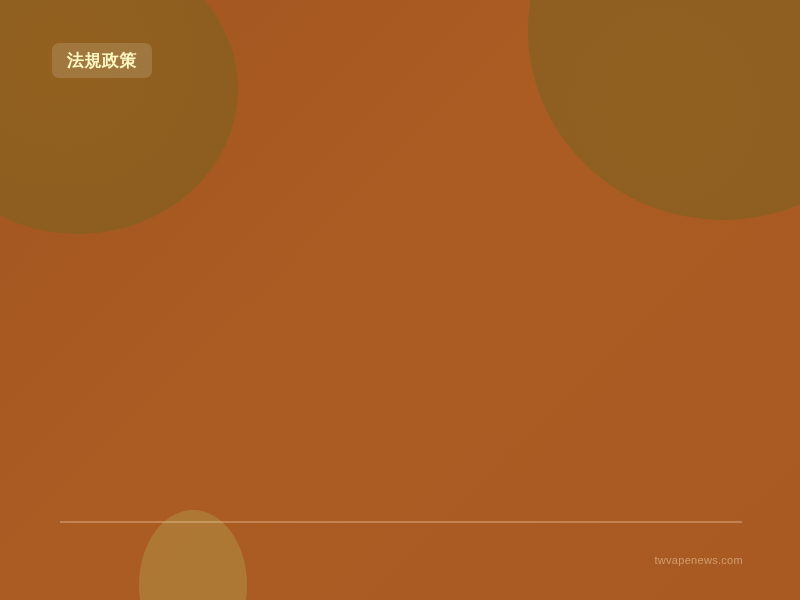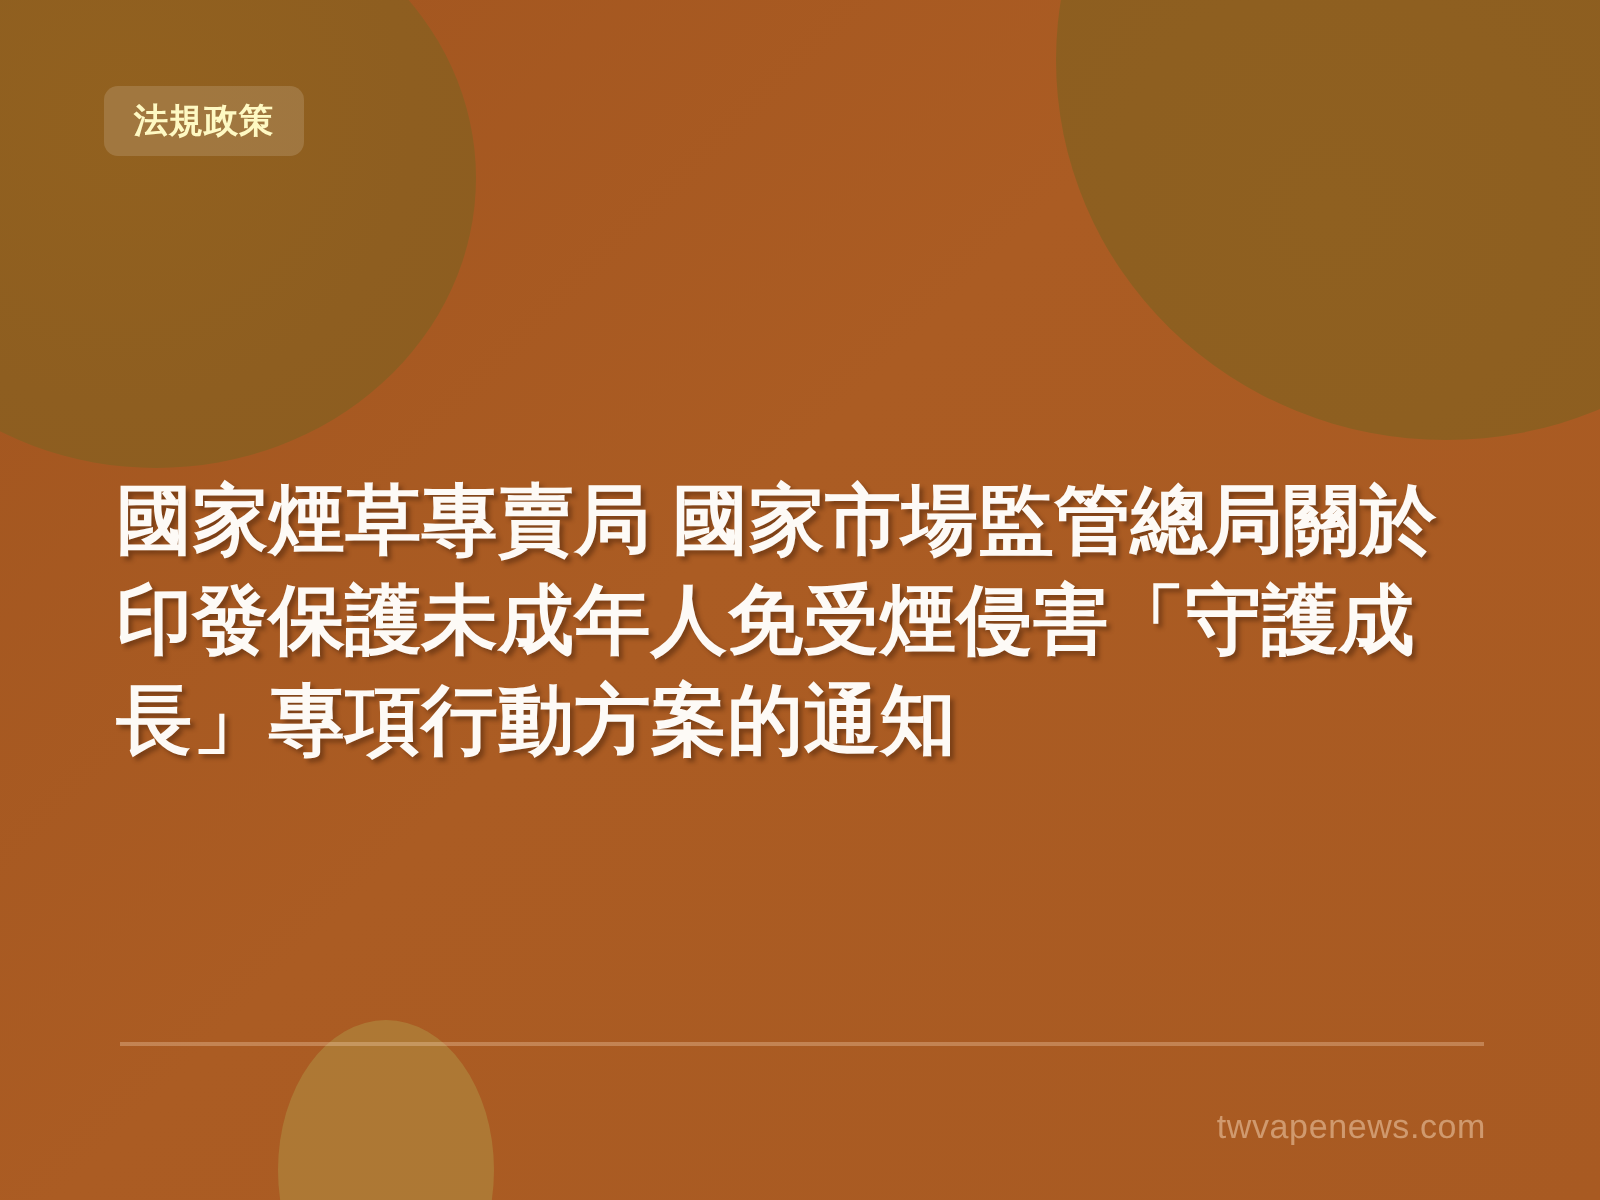--- a/index.html
+++ b/index.html
@@ -99,21 +99,21 @@
     top: 521px;
     width: 682px;
     height: 2px;
     background: rgba(255, 226, 196, .30);
   }
   .watermark {
     position: absolute;
     right: 57px;
     top: 555px;
     color: rgba(255, 231, 205, .45);
-    font-size: 17px;
+    font-size: 11px;
     font-weight: 400;
     letter-spacing: .3px;
     line-height: 1;
     white-space: nowrap;
     margin-left: 40px;
   }
 </style>
 </head>
 <body>
 
@@ -122,19 +122,18 @@
   <div class="card-bg"></div>
 
   <div class="blob blob-topleft"></div>
   <div class="blob blob-topright"></div>
   <div class="blob blob-bottomleft"></div>
 
   <div class="badge">
     <span>法規政策</span>
   </div>
 
-  <h1 class="headline">國家煙草專賣局 國家市場監管總局關於印發保護未成年人免受煙侵害「守護成長」專項行動方案的通知</h1>
 
   <div class="divider"></div>
 
   <div class="watermark">twvapenews.com</div>
 
 </div>
 
 </body></html>

